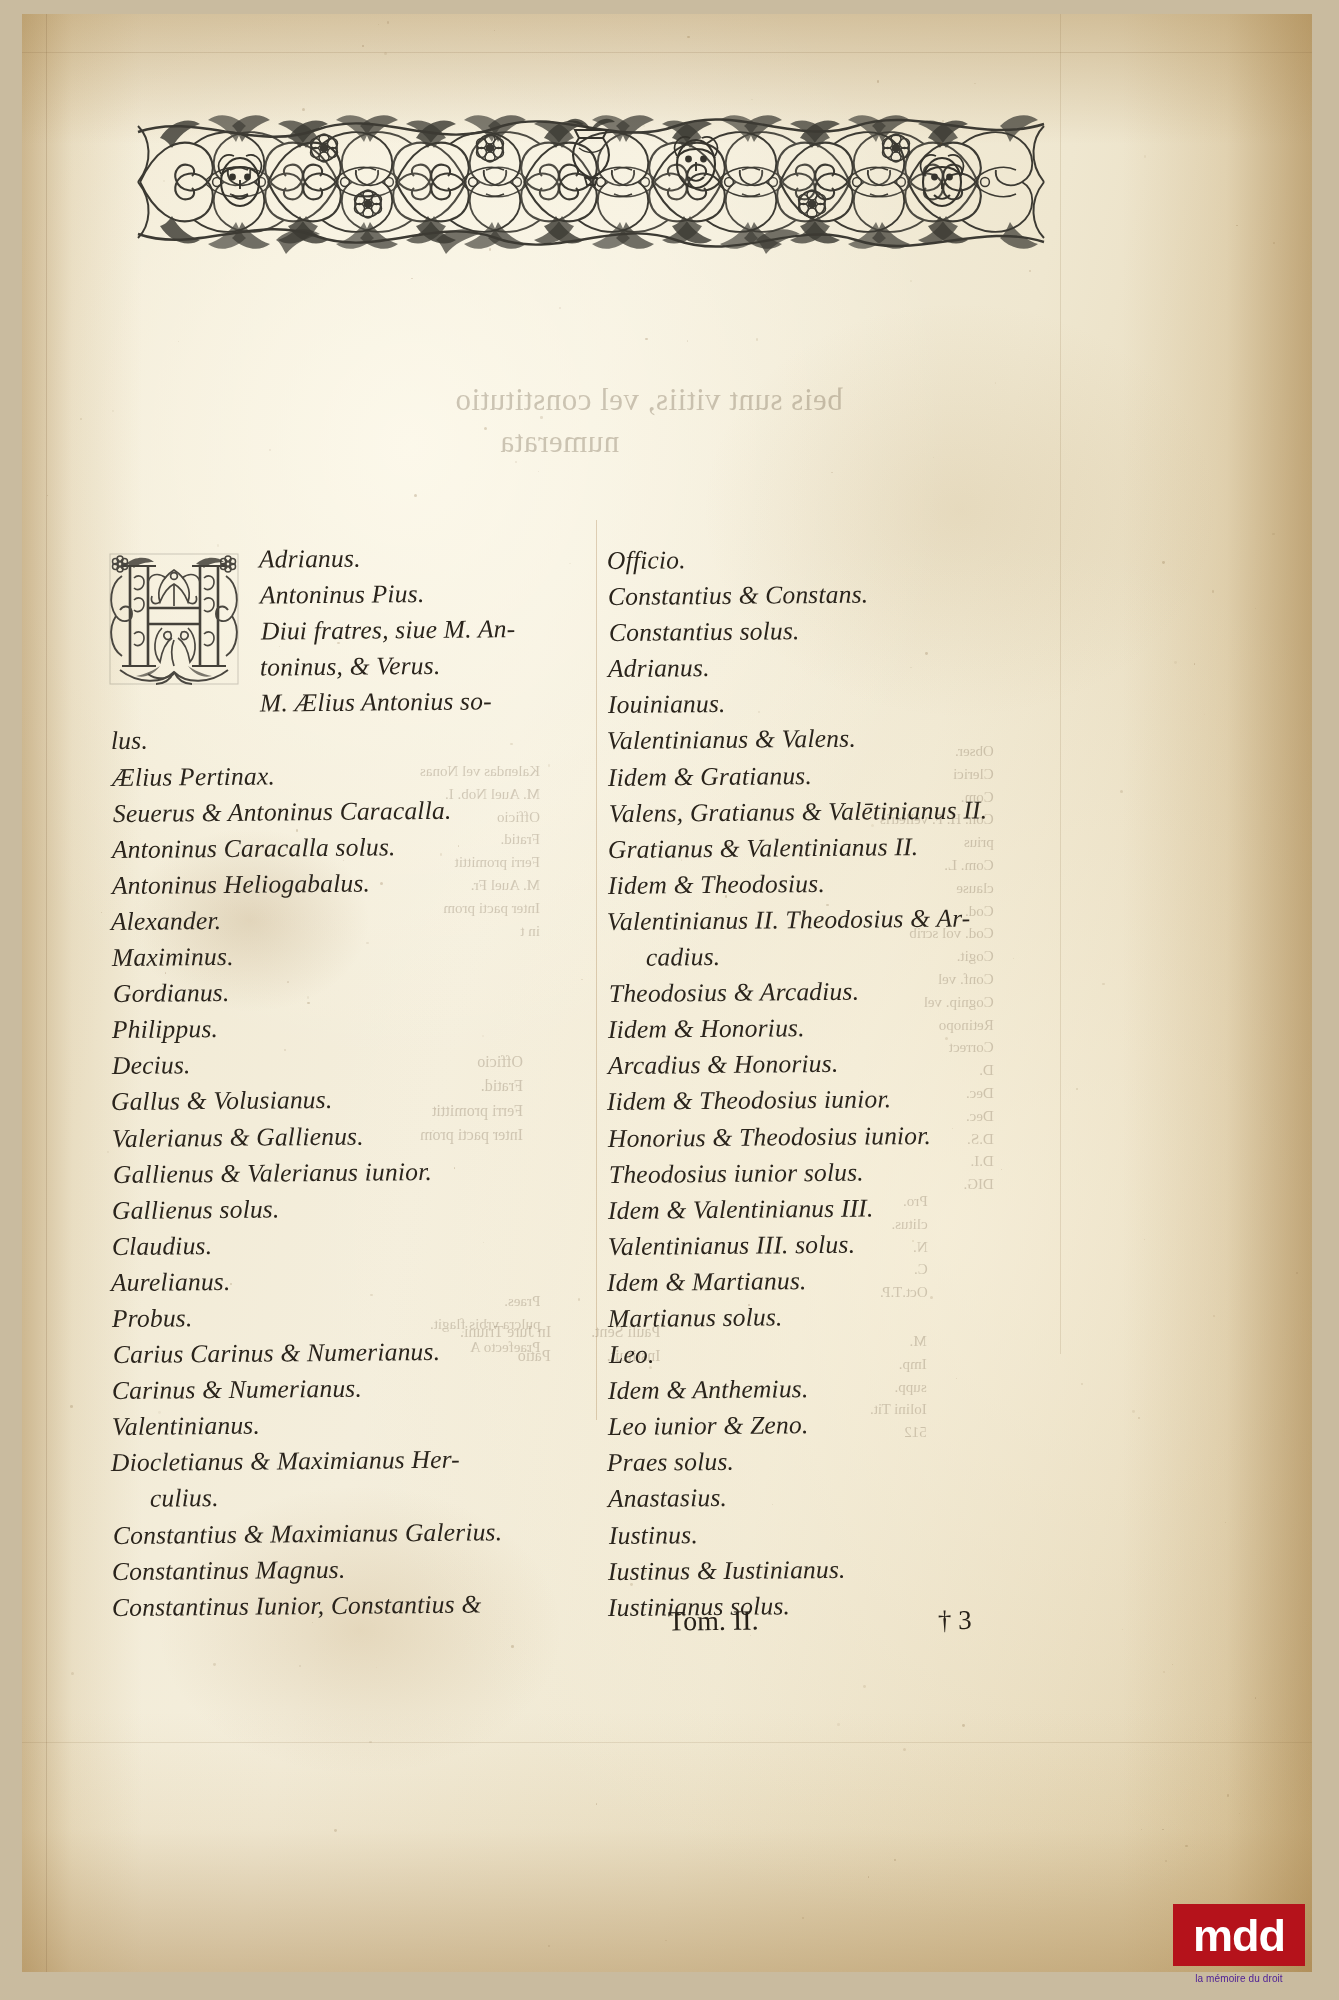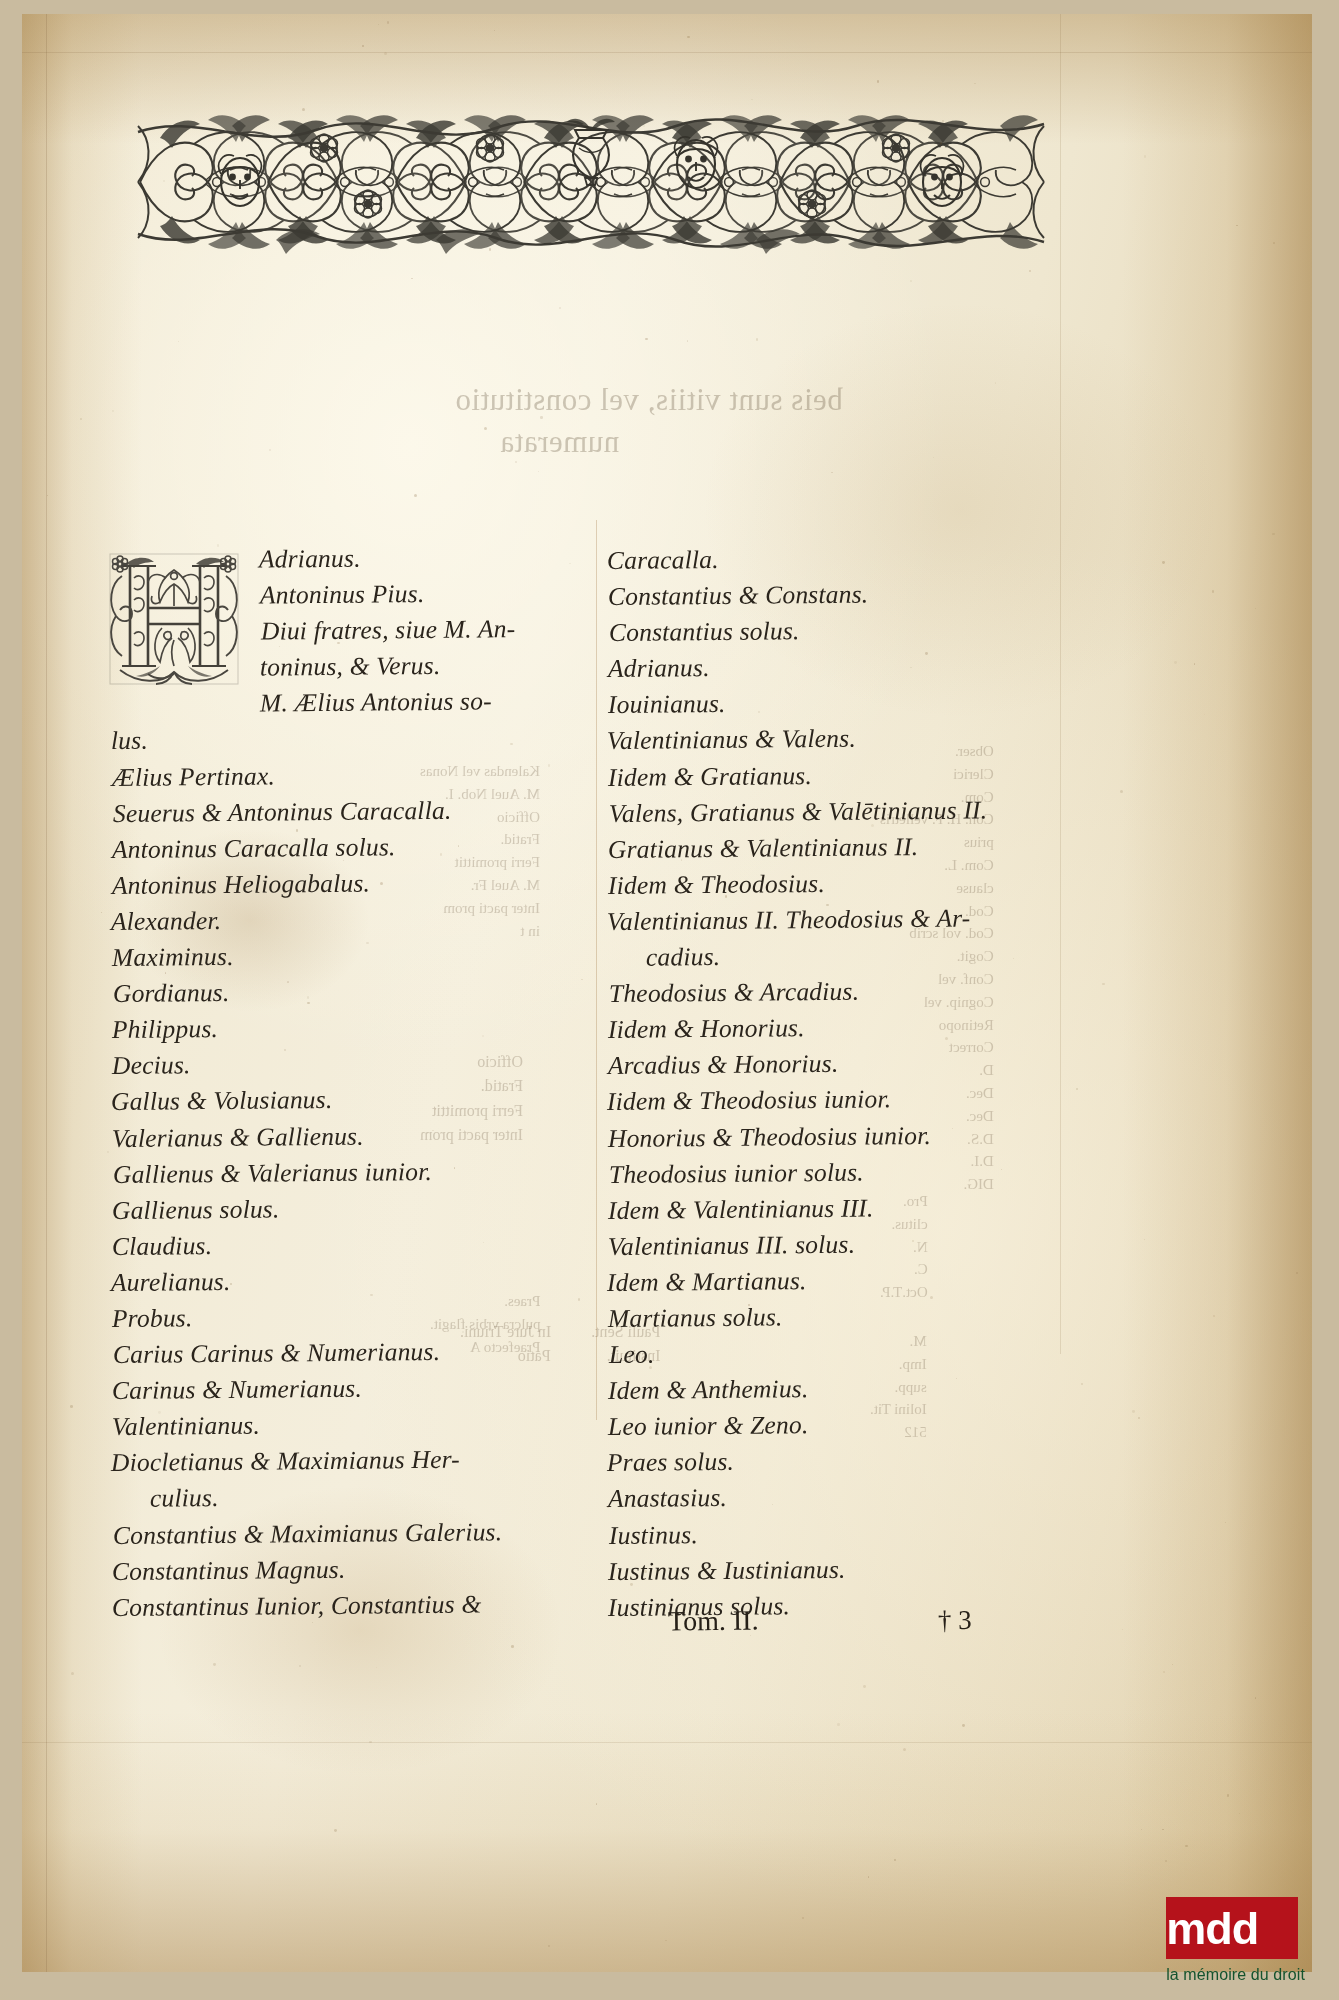--- a/index.html
+++ b/index.html
@@ -87,24 +87,24 @@
   
   .footer{position:absolute;left:608px;top:1605px;width:460px;}
   .tom{position:absolute;left:60px;top:0;font-size:28px;color:#262018;
        font-family:"Liberation Serif",serif;transform:rotate(-0.6deg);}
   .sig{position:absolute;left:330px;top:0;font-size:27px;color:#262018;
        font-family:"Liberation Serif",serif;transform:rotate(-0.6deg);}
 
   
   .logo{position:absolute;right:34px;bottom:16px;text-align:center;}
   .logo-box{width:132px;height:62px;background:#b5121b;display:flex;align-items:center;
-    }
+    justify-content:center;}
   .logo-txt{color:#fff;font-size:45px;font-weight:bold;letter-spacing:-1px;
     font-family:"Liberation Sans",sans-serif;line-height:1;}
-  .logo-sub{margin-top:7px;font-size:16px;color:#14532d;
+  .logo-sub{margin-top:7px;font-size:10px;color:#4c1d95;
     font-family:"Liberation Sans",sans-serif;letter-spacing:.1px;}
 
   
   .fleck{position:absolute;border-radius:50%;background:rgba(120,88,46,.40);}
 </style>
 </head>
 <body>
 
 <div id="page">
   <div class="paper"></div>
@@ -389,21 +389,21 @@
         <div class="entry" style="margin-left: 0.9px;"><span>Carius Carinus &amp; Numerianus.</span></div>
         <div class="entry" style="margin-left: -0.45px;"><span>Carinus &amp; Numerianus.</span></div>
         <div class="entry" style="margin-left: 0.45px;"><span>Valentinianus.</span></div>
         <div class="entry" style="margin-left: -0.9px;"><span>Diocletianus &amp; Maximianus Her-</span></div>
         <div class="entry ind" style="margin-left: 0px;"><span>culius.</span></div>
         <div class="entry" style="margin-left: 0.9px;"><span>Constantius &amp; Maximianus Galerius.</span></div>
         <div class="entry" style="margin-left: -0.45px;"><span>Constantinus Magnus.</span></div>
         <div class="entry" style="margin-left: 0.45px;"><span>Constantinus Iunior, Constantius &amp;</span></div>
       </div>
     <div class="colR" id="right-col">
-        <div class="entry" style="margin-left: -0.9px;"><span>Caracalla.</span></div>
+        <div class="entry" style="margin-left: -0.9px;"><span>Officio.</span></div>
         <div class="entry" style="margin-left: 0px;"><span>Constantius &amp; Constans.</span></div>
         <div class="entry" style="margin-left: 0.9px;"><span>Constantius solus.</span></div>
         <div class="entry" style="margin-left: -0.45px;"><span>Adrianus.</span></div>
         <div class="entry" style="margin-left: 0.45px;"><span>Iouinianus.</span></div>
         <div class="entry" style="margin-left: -0.9px;"><span>Valentinianus &amp; Valens.</span></div>
         <div class="entry" style="margin-left: 0px;"><span>Iidem &amp; Gratianus.</span></div>
         <div class="entry" style="margin-left: 0.9px;"><span>Valens, Gratianus &amp; Valētinianus II.</span></div>
         <div class="entry" style="margin-left: -0.45px;"><span>Gratianus &amp; Valentinianus II.</span></div>
         <div class="entry" style="margin-left: 0.45px;"><span>Iidem &amp; Theodosius.</span></div>
         <div class="entry" style="margin-left: -0.9px;"><span>Valentinianus II. Theodosius &amp; Ar-</span></div>

